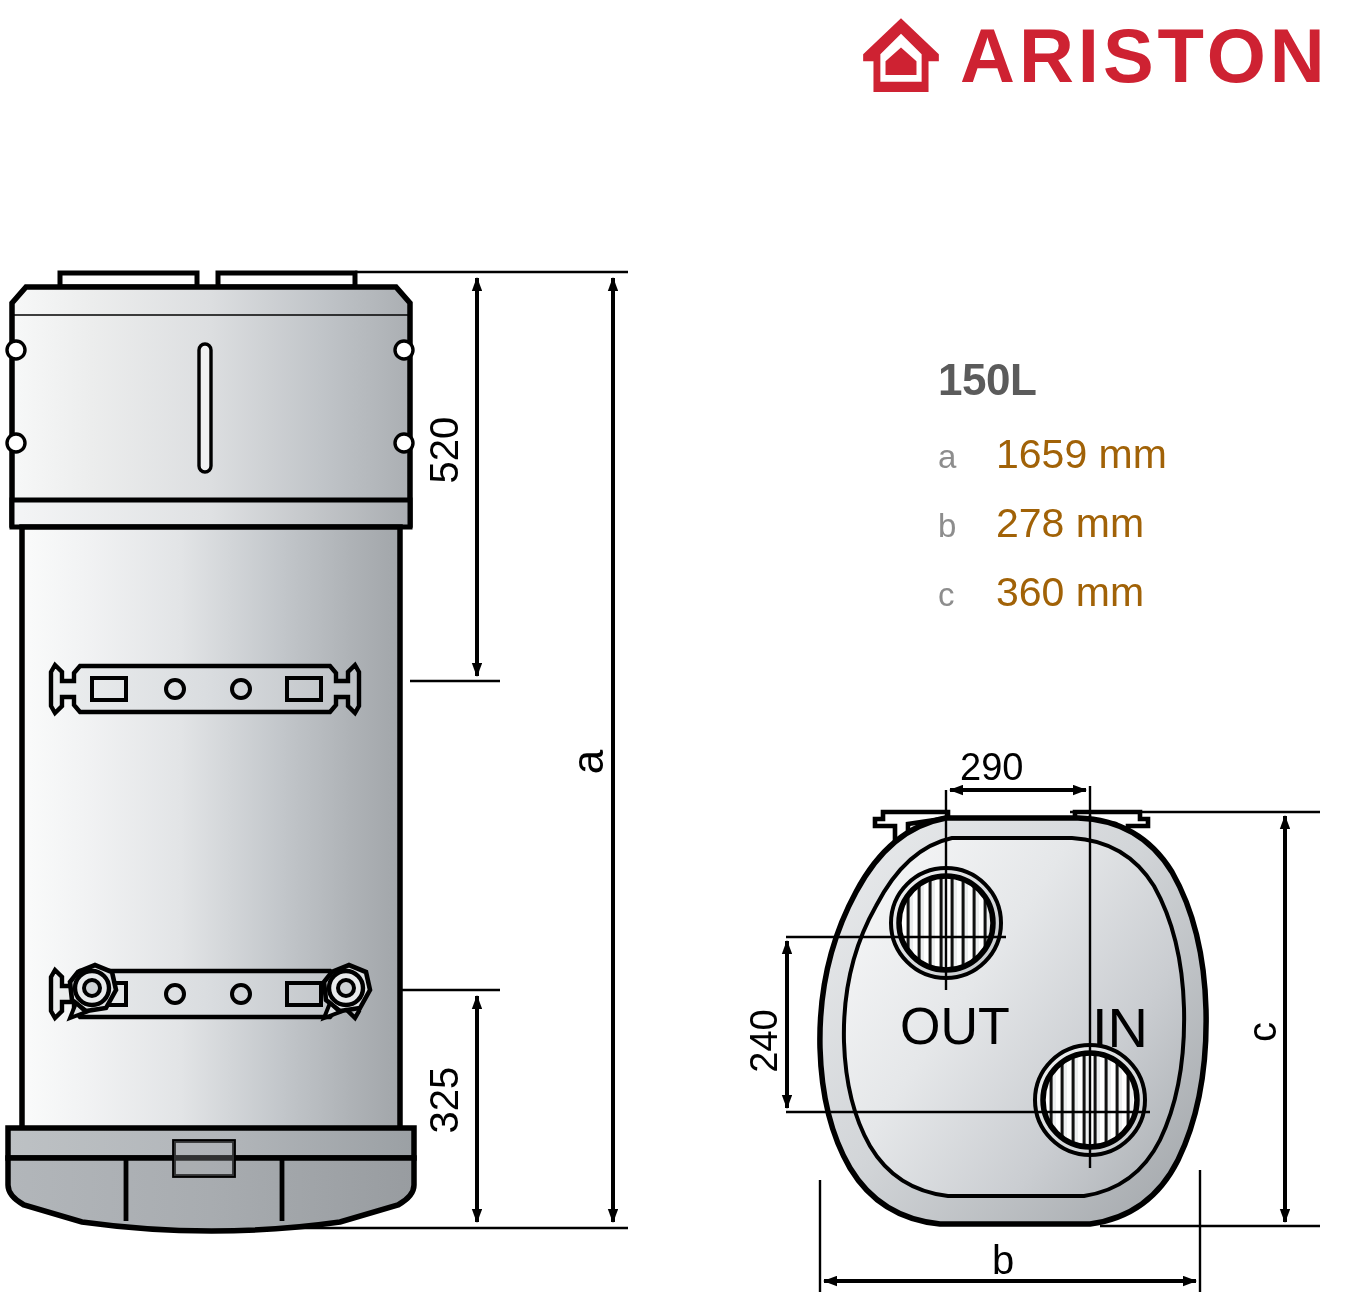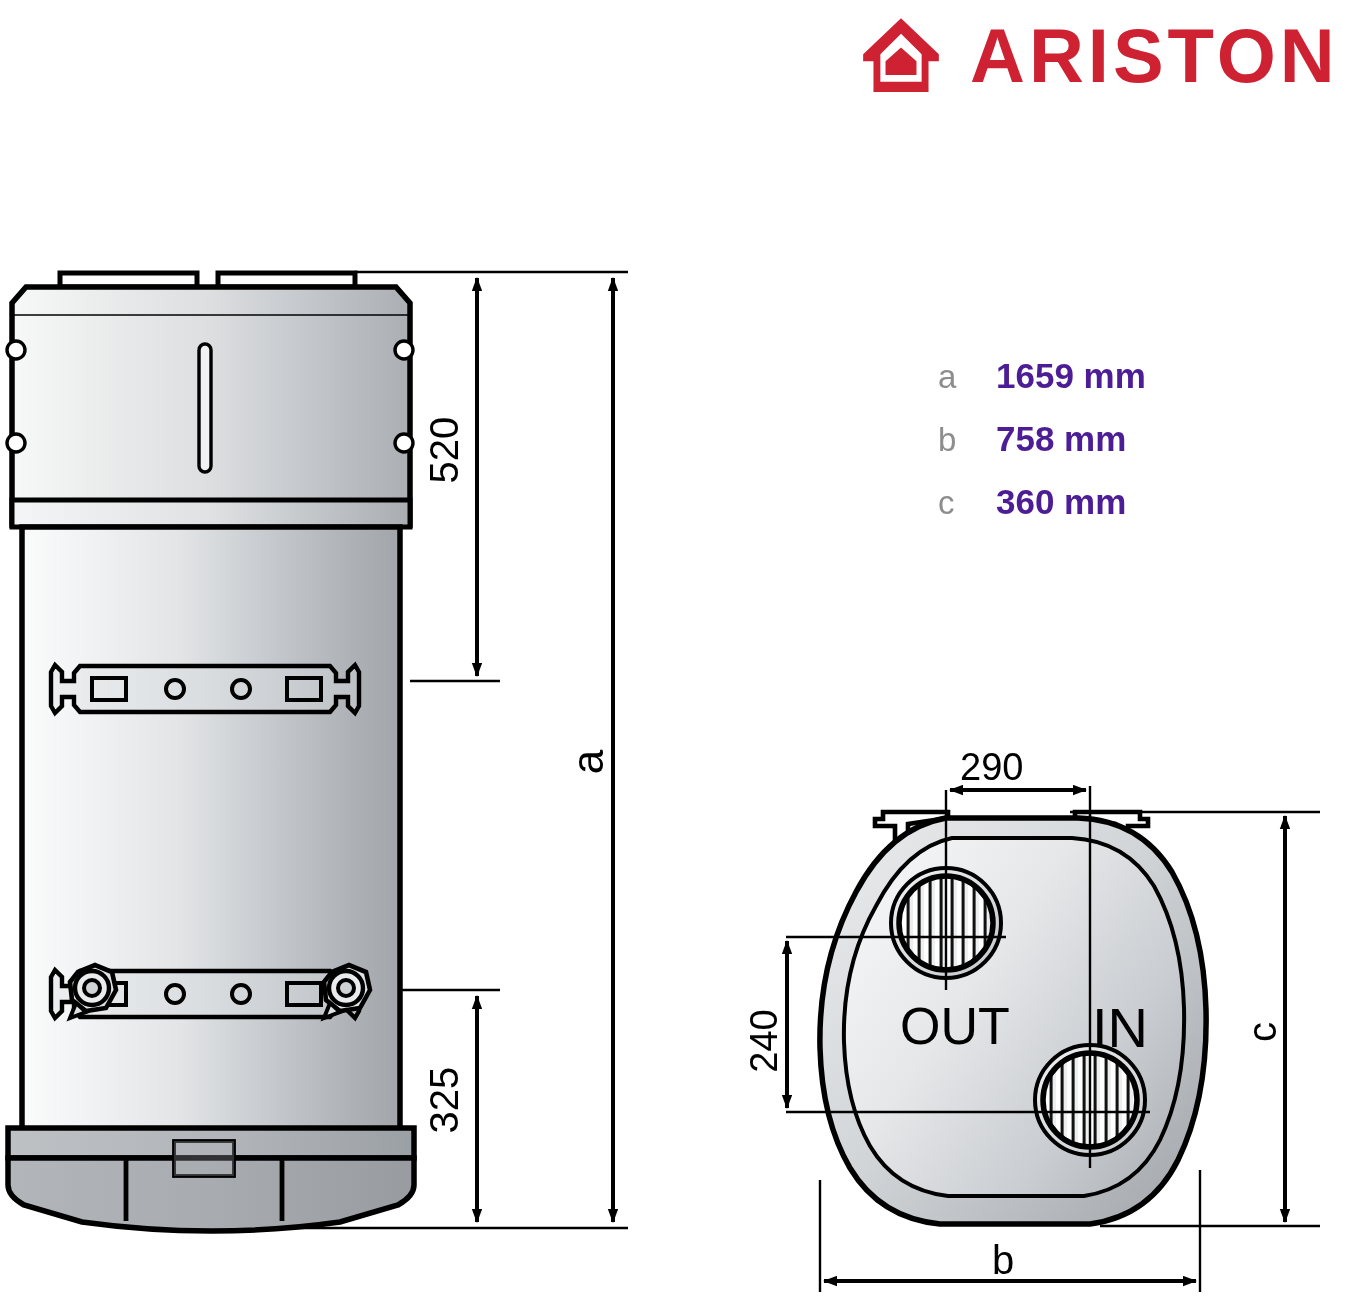--- a/index.html
+++ b/index.html
@@ -30,21 +30,21 @@
   }
   
   .logo-block {
     position: absolute;
     left: 858px;
     top: 6px;
     width: 500px;
     height: 100px;
     display: flex;
     align-items: center;
-    gap: 26px;
+    gap: 16px;
   }
   .logo-mark {
     width: 86px;
     height: 86px;
     flex: 0 0 auto;
   }
   .logo-word {
     font-family: "Liberation Sans", sans-serif;
     font-weight: bold;
     font-size: 76px;
@@ -75,23 +75,23 @@
     line-height: 1;
   }
   .spec-key {
     width: 58px;
     flex: 0 0 58px;
     font-size: 33px;
     color: #8d8d8d;
     font-weight: normal;
   }
   .spec-val {
-    font-size: 35px;
-    color: #4c1d95;
-    font-weight: bold;
+    font-size: 41px;
+    color: #a16207;
+    font-weight: normal;
     white-space: nowrap;
   }
   
   .dim-label {
     position: absolute;
     font-family: "Liberation Sans", sans-serif;
     color: #000000;
     line-height: 1;
     white-space: nowrap;
   }
@@ -327,28 +327,29 @@
   <div class="logo-block">
     <svg class="logo-mark" viewBox="0 0 100 100">
       <path d="M50 6 L94 48 L94 56 L82 56 L82 92 L18 92 L18 56 L6 56 L6 48 Z
                M50 24 L26 48 L26 80 L74 80 L74 48 Z" fill="#ce2232" fill-rule="evenodd"></path>
       <path d="M50 40 L68 56 L68 72 L32 72 L32 56 Z" fill="#ce2232"></path>
     </svg>
     <div class="logo-word">ARISTON</div>
   </div>
 
   <div class="spec-block">
+    <div class="spec-title">150L</div>
 
     <div class="spec-row">
       <div class="spec-key">a</div>
       <div class="spec-val">1659 mm</div>
     </div>
     <div class="spec-row">
       <div class="spec-key">b</div>
-      <div class="spec-val">758 mm</div>
+      <div class="spec-val">278 mm</div>
     </div>
     <div class="spec-row">
       <div class="spec-key">c</div>
       <div class="spec-val">360 mm</div>
     </div>
   </div>
 
   <div class="dim-label rot90 dl-520">520</div>
   <div class="dim-label rot90 dl-325">325</div>
   <div class="dim-label rot90 dl-a">a</div>

